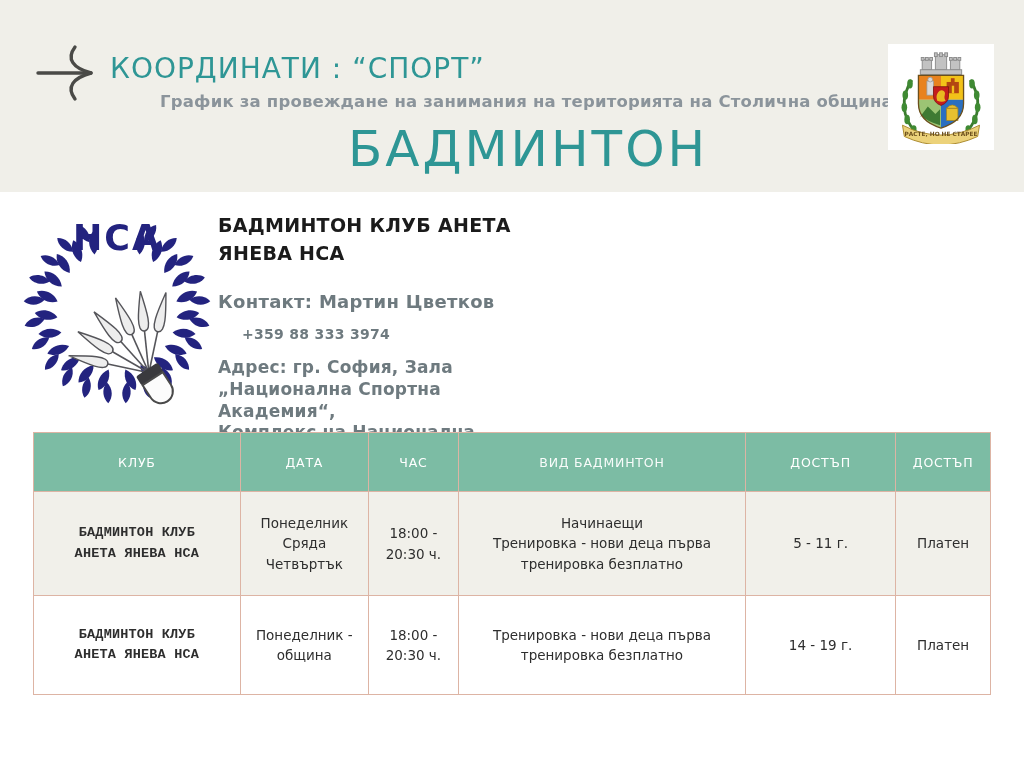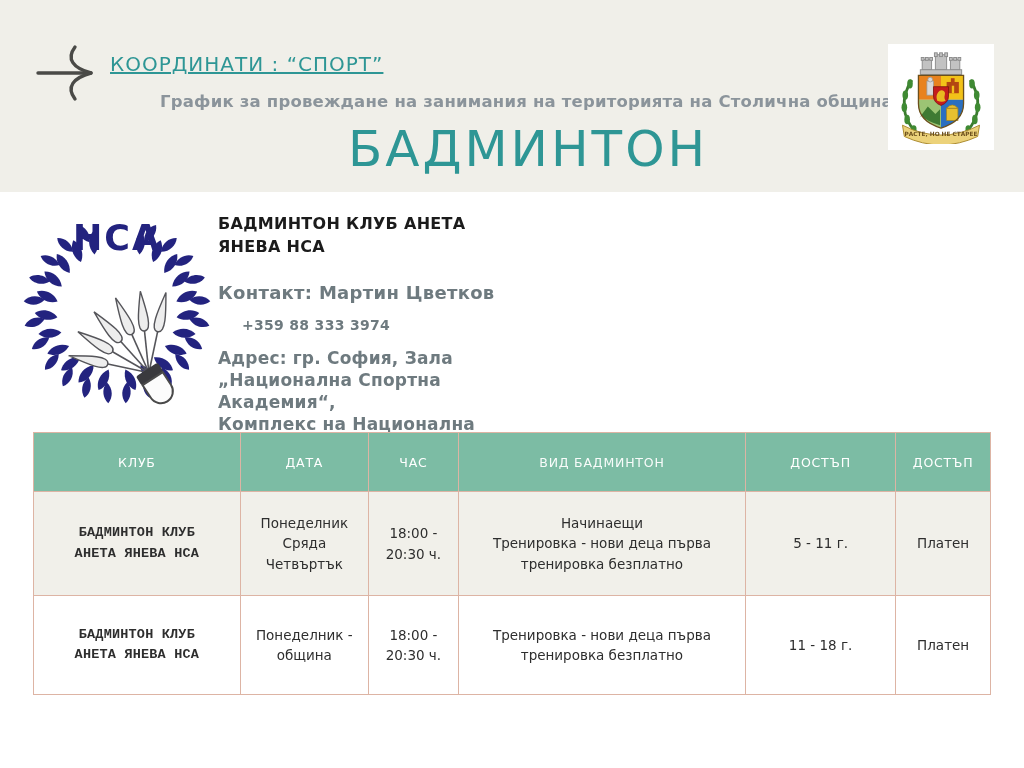--- a/index.html
+++ b/index.html
@@ -5,38 +5,38 @@
   html,body{margin:0;padding:0;}
   body{
     width:1024px;height:768px;position:relative;overflow:hidden;
     background:#ffffff;
     font-family:"DejaVu Sans","Liberation Sans",sans-serif;
   }
   .top-band{position:absolute;left:0;top:0;width:1024px;height:192px;background:#f0efe9;}
   .arrow-wrap{position:absolute;left:33px;top:44px;width:64px;height:58px;}
   .kicker{
     position:absolute;left:110px;top:52px;
-    font-size:20px;font-weight:500;color:#2e9695;letter-spacing:1px;white-space:nowrap;text-decoration:underline;
+    font-size:28px;font-weight:500;color:#2e9695;letter-spacing:1px;white-space:nowrap;
   }
   .subtitle{
     position:absolute;left:160px;top:92px;
     font-size:16.5px;font-weight:bold;color:#8b949b;letter-spacing:.2px;white-space:nowrap;
   }
   .sport-title{
     position:absolute;left:0;top:120px;width:1056px;text-align:center;
     font-size:50px;font-weight:500;color:#2e9695;letter-spacing:3px;white-space:nowrap;
   }
   .emblem-box{
     position:absolute;left:888px;top:44px;width:106px;height:106px;background:#ffffff;
     display:flex;align-items:center;justify-content:center;
   }
   .club-logo{position:absolute;left:22px;top:206px;width:190px;height:204px;}
   .club-info{position:absolute;left:218px;top:212px;width:330px;}
   .club-name{
-    font-size:16px;font-weight:bold;color:#1b1b1b;line-height:1.45;
+    font-size:19px;font-weight:bold;color:#1b1b1b;line-height:1.45;
     white-space:pre-line;letter-spacing:.3px;
   }
   .club-contact{margin-top:24px;font-size:18px;font-weight:bold;color:#6e7a7f;letter-spacing:.3px;}
   .club-phone{margin-top:14px;font-size:14px;font-weight:bold;color:#6e7a7f;letter-spacing:.3px;margin-left:24px;}
   .club-address{
     margin-top:15px;font-size:17px;font-weight:bold;color:#6e7a7f;
     line-height:1.28;white-space:pre-line;letter-spacing:.2px;
   }
   table.schedule{
     position:absolute;left:33px;top:432px;width:958px;
@@ -252,17 +252,17 @@
     </tr>
     <tr class="row-b">
       <td class="cell-club">БАДМИНТОН КЛУБ
 АНЕТА ЯНЕВА НСА</td>
       <td>Понеделник -
 община</td>
       <td>18:00 -
 20:30 ч.</td>
       <td>Тренировка - нови деца първа
 тренировка безплатно</td>
-      <td>11 - 18 г.</td>
+      <td>14 - 19 г.</td>
       <td>Платен</td>
     </tr>
   </tbody>
 </table>
 
 </body></html>

